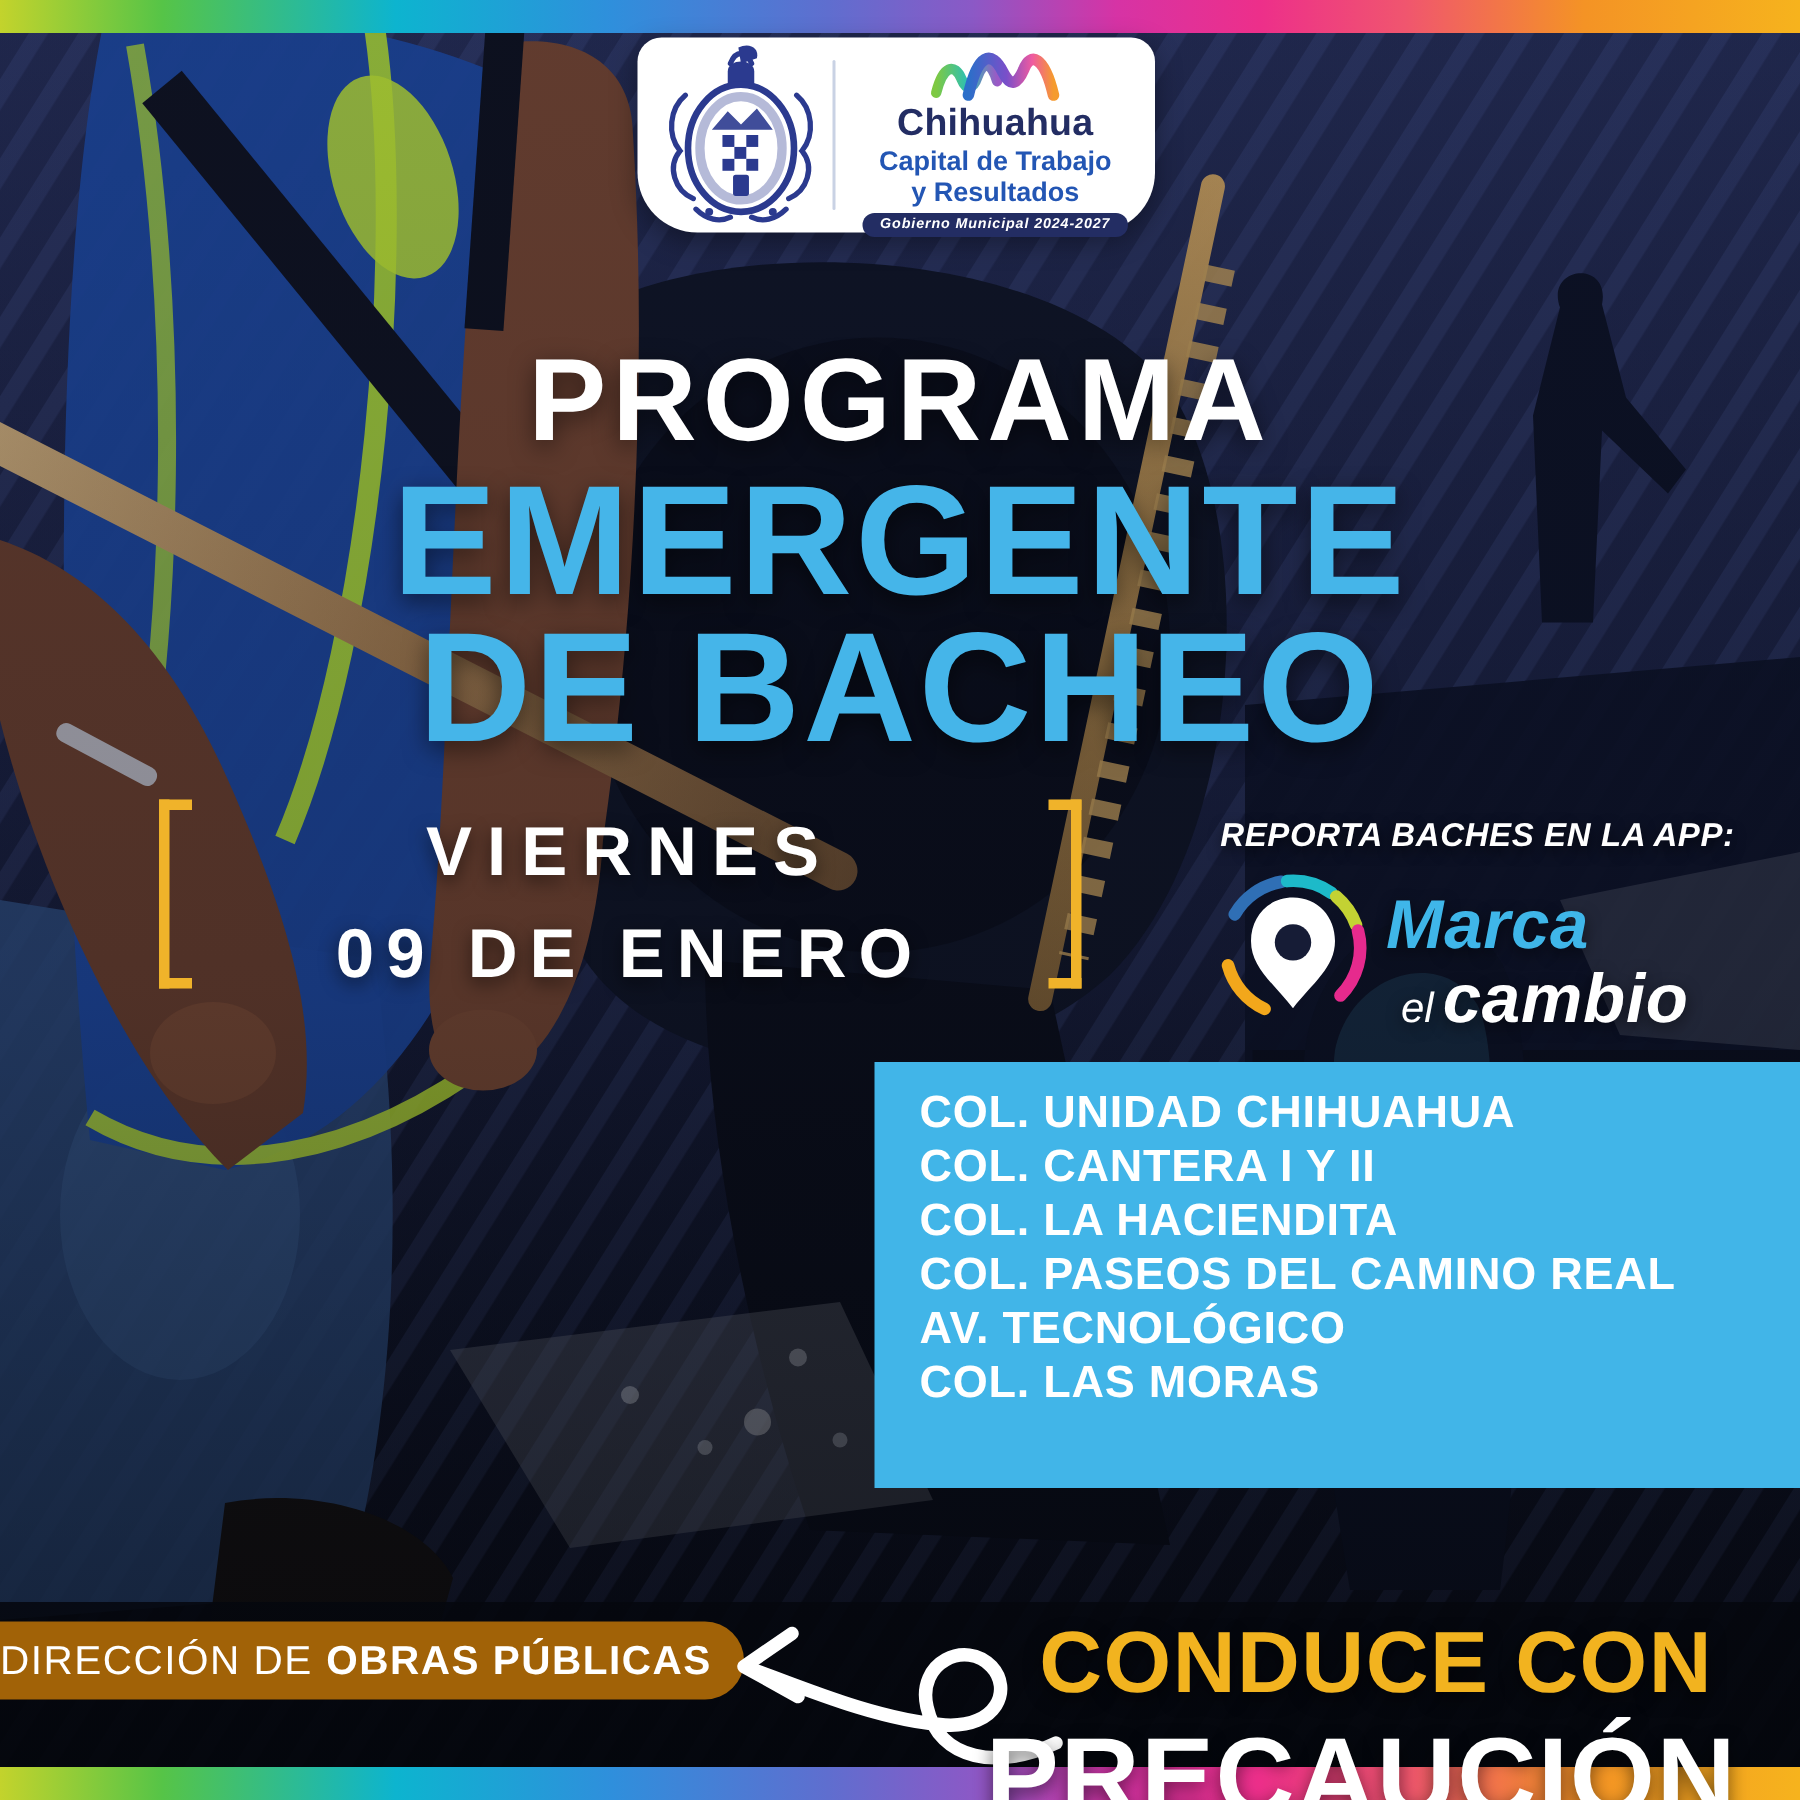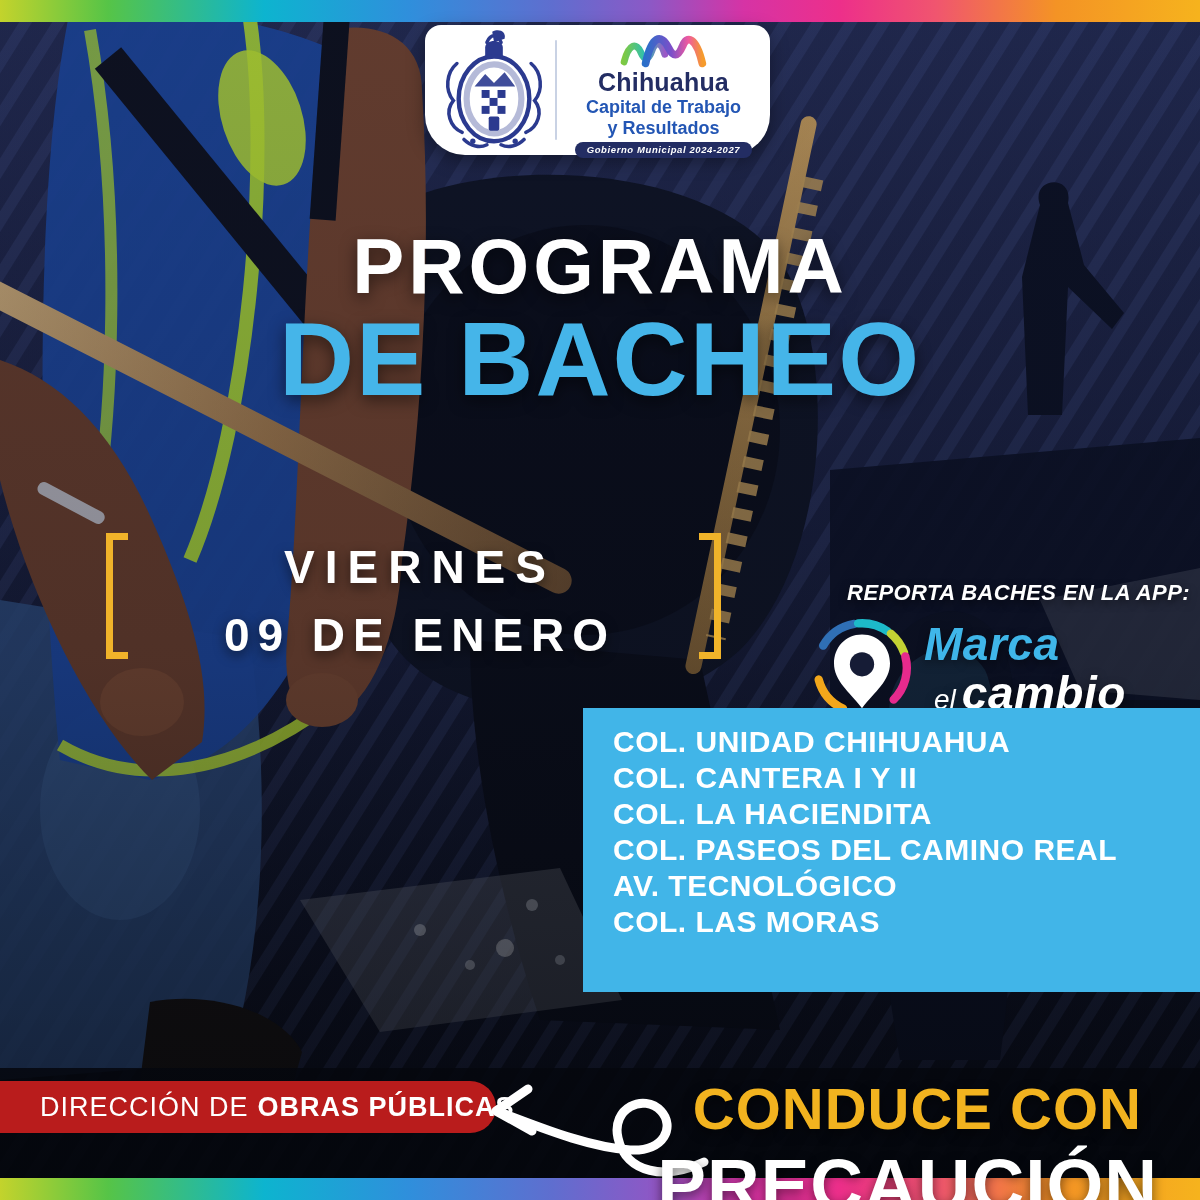--- a/index.html
+++ b/index.html
@@ -60,43 +60,43 @@
   .date-block{
     position:absolute;left:140px;top:540px;width:560px;text-align:center;color:#fff;
     text-shadow:0 4px 12px rgba(0,0,0,.55);
   }
   .date-block .d1{font-size:46px;font-weight:700;letter-spacing:10px;}
   .date-block .d2{font-size:46px;font-weight:700;letter-spacing:8px;margin-top:14px;}
 
   
   .report{position:absolute;left:780px;top:544px;width:410px;}
   .report-label{
-    text-align:right;color:#fff;font-size:22px;font-weight:700;font-style:italic;
-    letter-spacing:.4px;text-shadow:0 3px 9px rgba(0,0,0,.6);margin-top:36px;
-  }
-  .app-row{display:flex;align-items:center;margin-top:6px;}
+    text-align:center;color:#fff;font-size:22px;font-weight:700;font-style:italic;
+    letter-spacing:.4px;text-shadow:0 3px 9px rgba(0,0,0,.6);
+  }
+  .app-row{display:flex;align-items:flex-end;margin-top:6px;}
   .pin-badge{width:112px;height:112px;flex:0 0 auto;margin-left:26px;}
   .app-name{margin-left:6px;line-height:1;font-style:italic;text-shadow:0 3px 10px rgba(0,0,0,.5);}
   .app-name .marca{font-size:46px;font-weight:700;color:#3fb6e9;letter-spacing:.5px;}
   .app-name .line2{margin-top:3px;margin-left:10px;display:flex;align-items:baseline;color:#fff;}
   .app-name .el{font-size:28px;font-weight:400;margin-right:6px;}
   .app-name .cambio{font-size:46px;font-weight:700;letter-spacing:.5px;}
 
   
   .loc-box{
     position:absolute;left:583px;top:708px;width:617px;height:284px;
     background:#41b5e8;padding:16px 22px 0 30px;
   }
   .loc-item{color:#fff;font-size:30px;line-height:36px;font-weight:700;letter-spacing:.5px;white-space:nowrap;}
 
   
   .dept-pill{
     position:absolute;left:0;top:1081px;width:496px;height:52px;
-    background:#b91c1c;border-radius:0 26px 26px 0;
-    display:flex;align-items:center;padding-left:40px;color:#fff;
+    background:#a16207;border-radius:0 26px 26px 0;
+    display:flex;align-items:center;color:#fff;
     font-size:27px;letter-spacing:1px;white-space:nowrap;
   }
   .dept-pill .prefix{font-weight:400;margin-right:9px;}
   .dept-pill .bold{font-weight:700;}
 
   .arrow-doodle{position:absolute;left:468px;top:1072px;width:244px;height:112px;}
 
   .warning{position:absolute;right:42px;top:1036px;text-align:right;line-height:1;
     text-shadow:0 4px 12px rgba(0,0,0,.55);}
   .warning .w1{font-size:58px;font-weight:700;color:#f2b31f;letter-spacing:1px;margin-right:16px;margin-top:44px;}
@@ -238,20 +238,21 @@
       </svg>
       <div class="brand-city">Chihuahua</div>
       <div class="brand-tag">Capital de Trabajo</div>
       <div class="brand-tag">y Resultados</div>
       <div class="gov-banner">Gobierno Municipal 2024-2027</div>
     </div>
   </header>
 
   <div class="title">
     <div class="t1">PROGRAMA</div>
+    <div class="t2">EMERGENTE</div>
     <div class="t3">DE BACHEO</div>
   </div>
 
   <span class="bracket left"></span>
   <div class="date-block">
     <div class="d1">VIERNES</div>
     <div class="d2">09 DE ENERO</div>
   </div>
   <span class="bracket right"></span>
 

